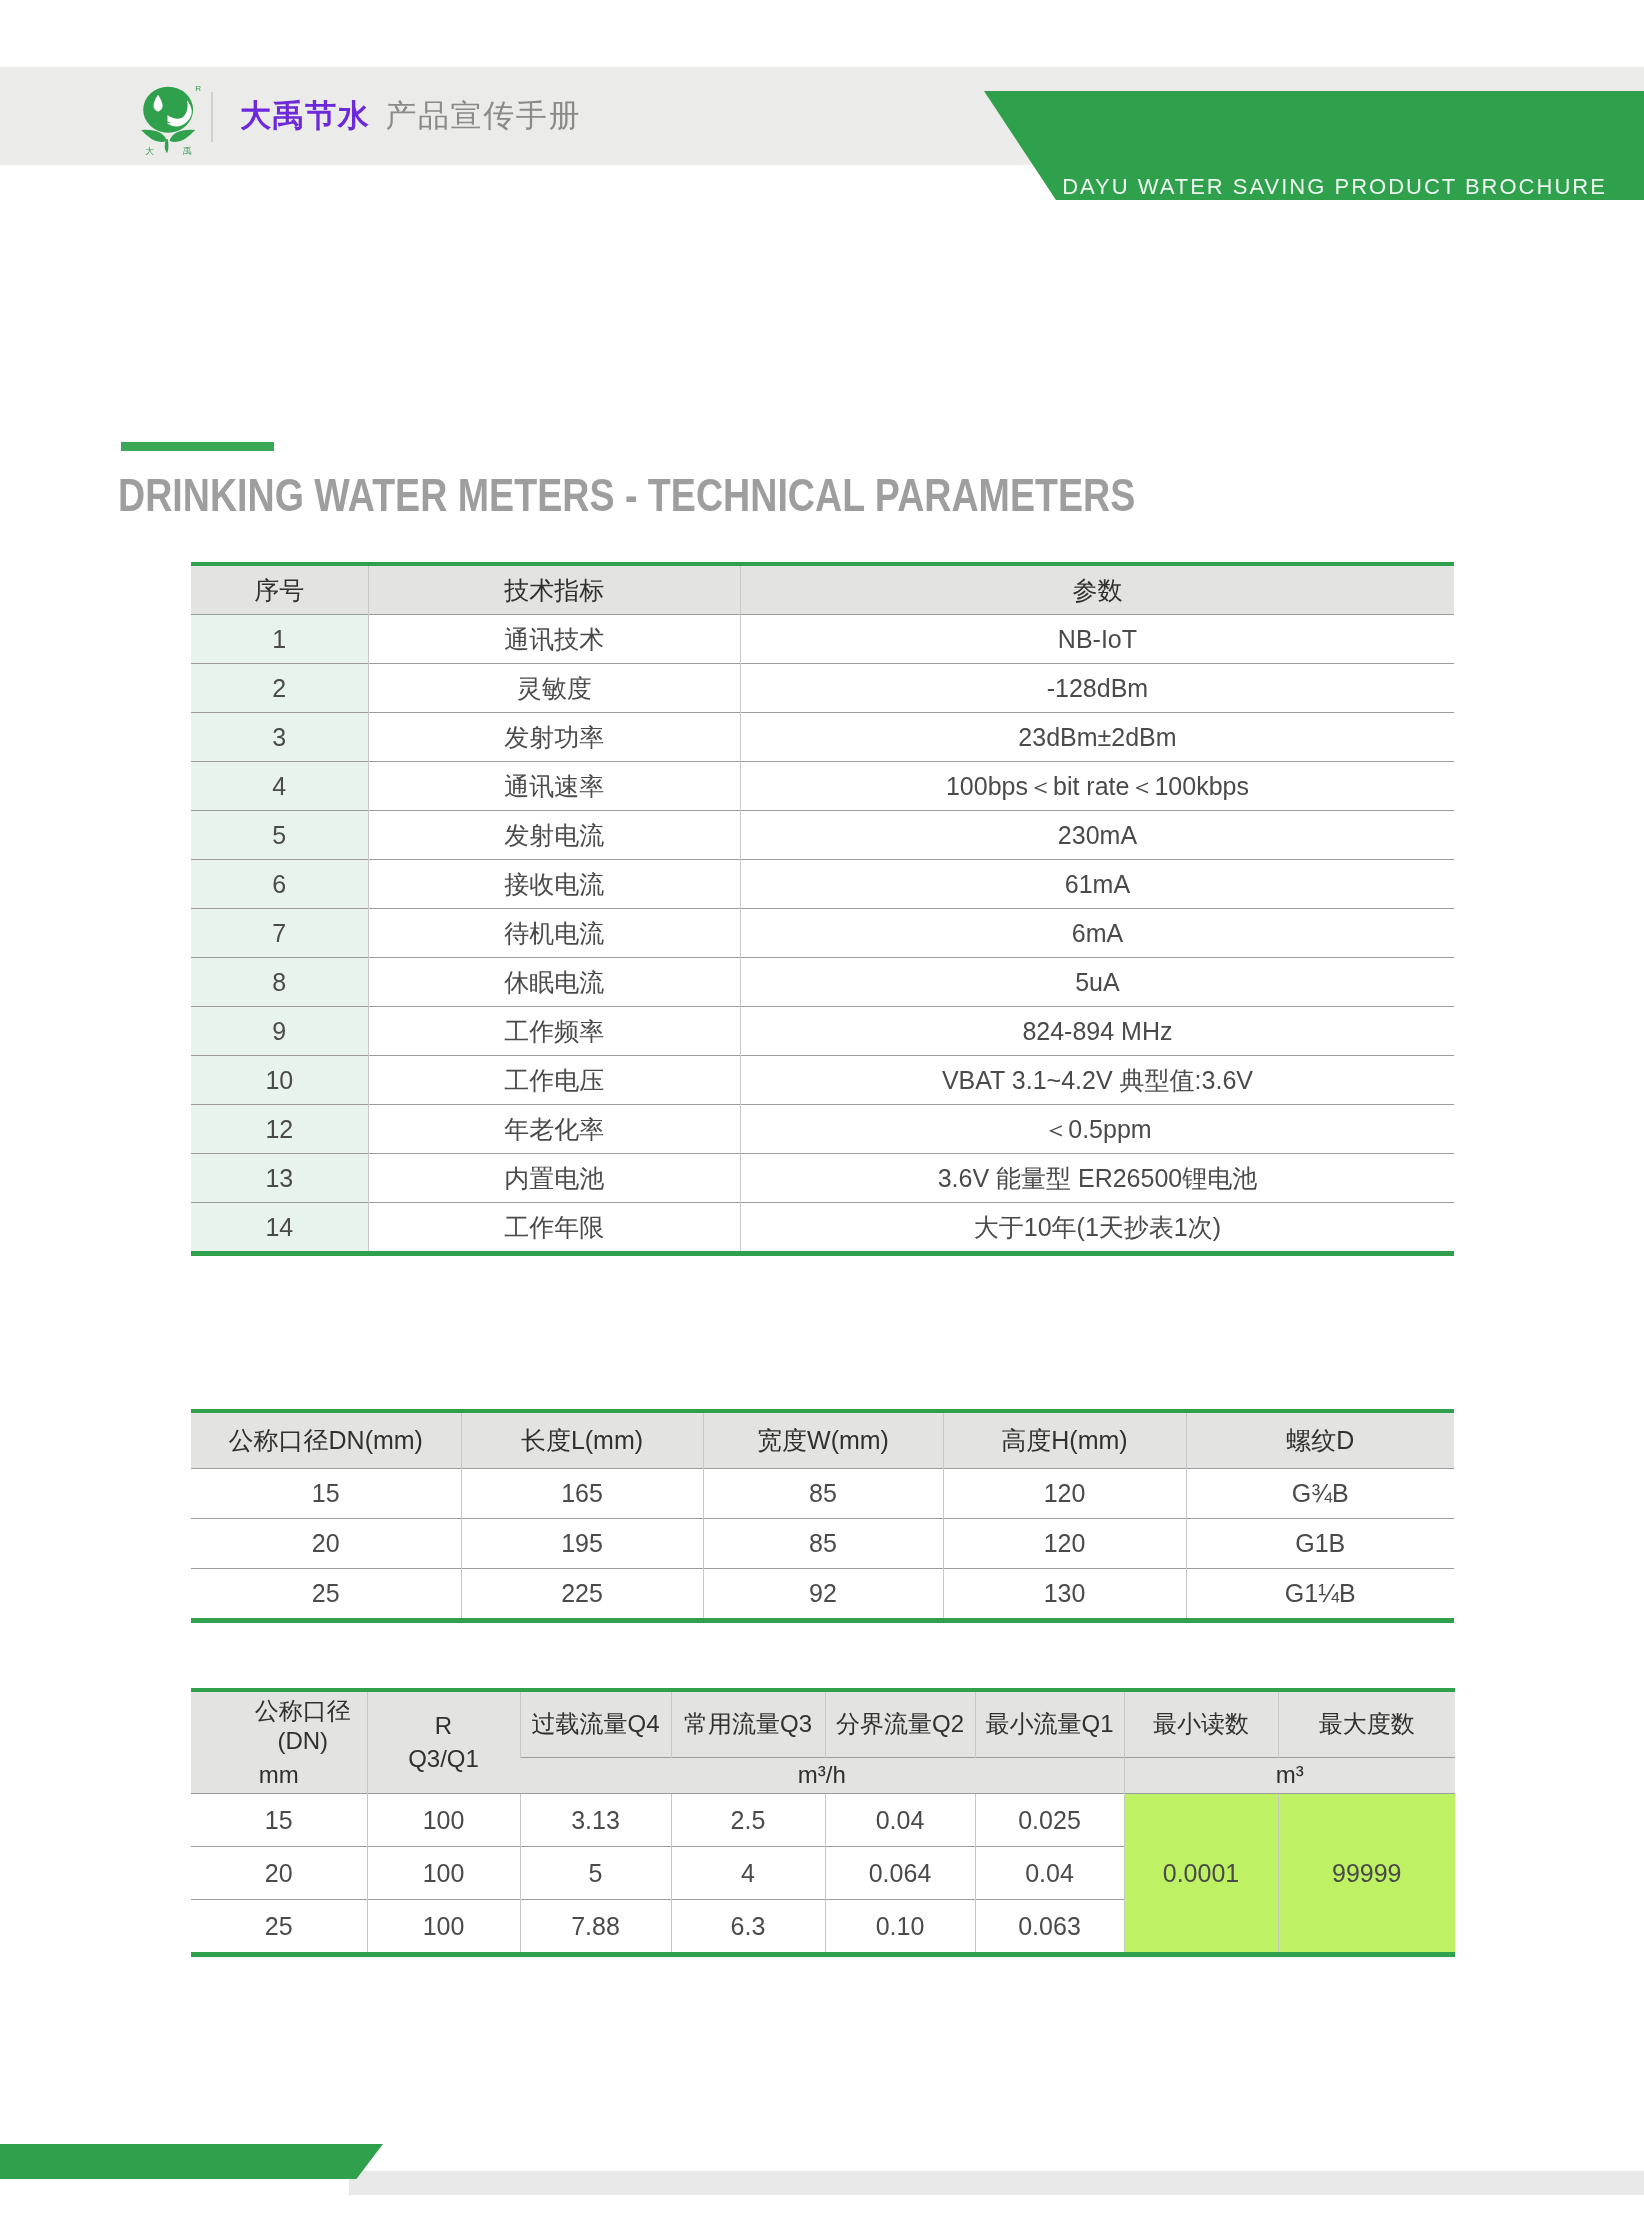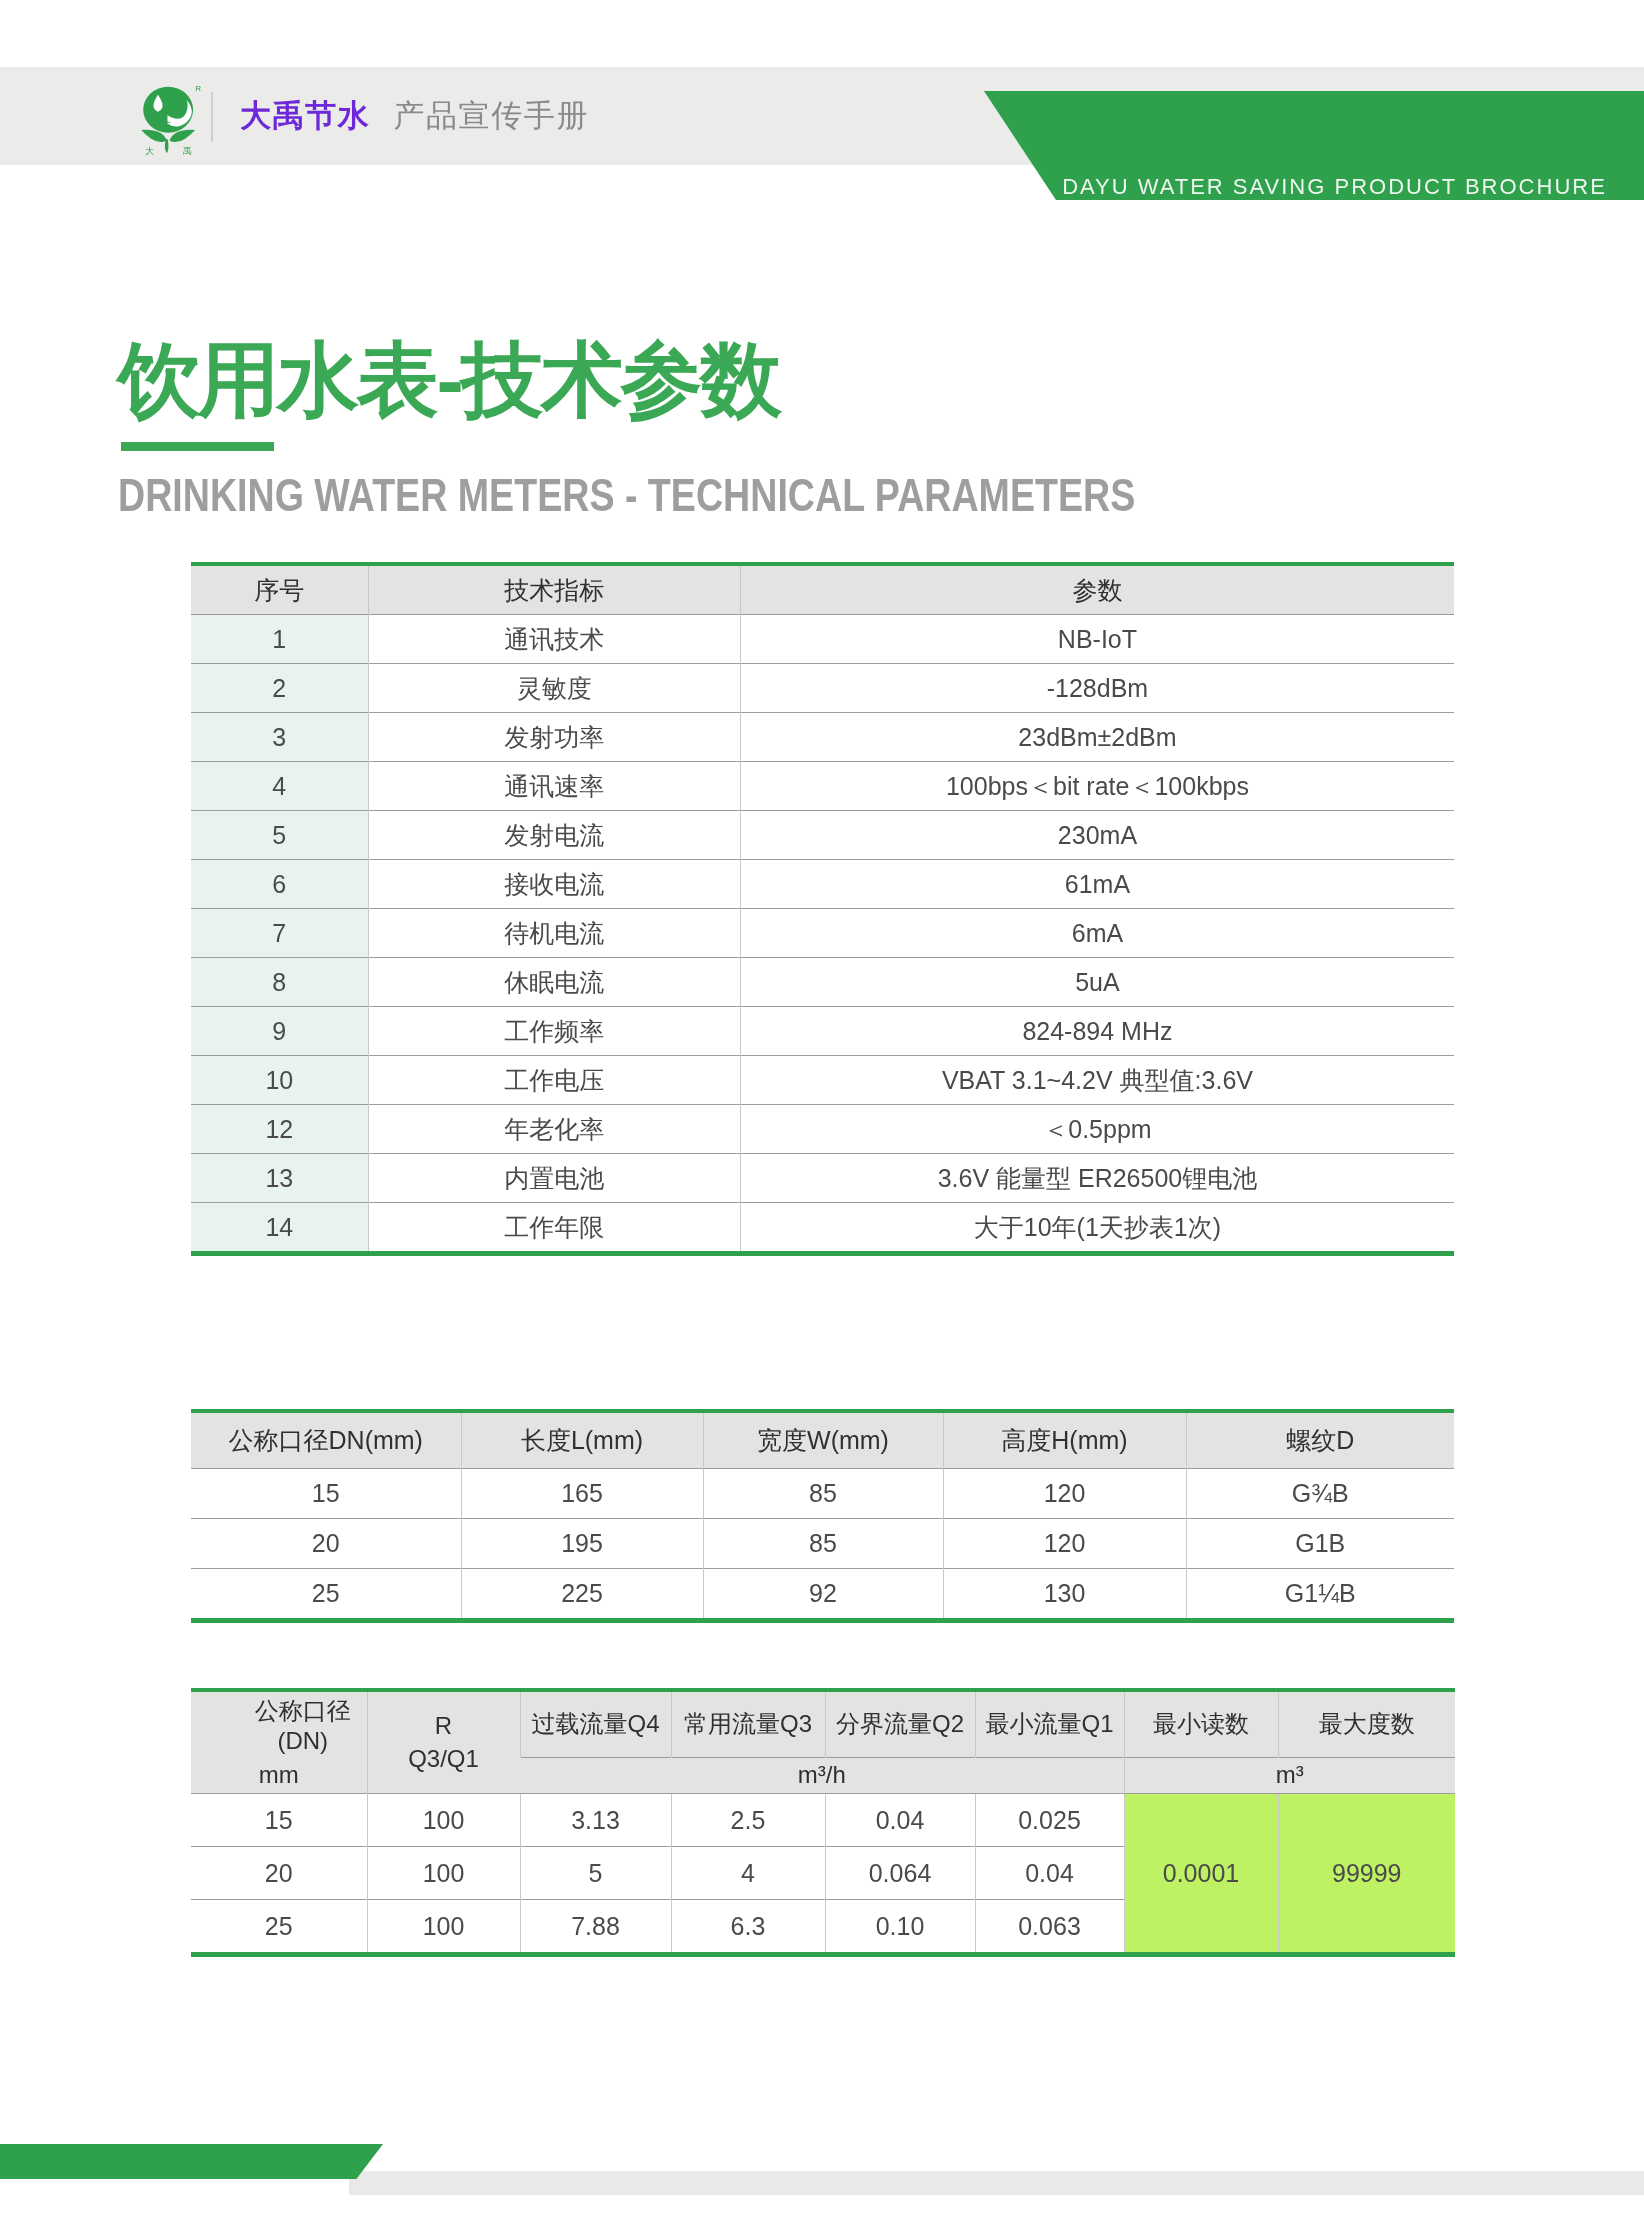--- a/index.html
+++ b/index.html
@@ -6,21 +6,21 @@
   #page{position:relative;width:1645px;height:2216px;background:#ffffff;overflow:hidden;
         font-family:"Liberation Sans",sans-serif;color:#4a4a4a;}
 
   
   .topbar{position:absolute;left:0;top:67px;width:1645px;height:98px;background:#ebebea;}
   .logo{position:absolute;left:129px;top:80px;width:81px;height:81px;}
   .hdr-divider{position:absolute;left:211px;top:92px;width:1.6px;height:50px;background:#cfcfcf;}
   .brandline{position:absolute;left:240px;top:67px;height:98px;display:flex;align-items:center;
              font-size:31px;white-space:nowrap;}
   .brand-cn{color:#6d28d9;font-weight:700;letter-spacing:1.6px;}
-  .brand-suffix{color:#8a8a8a;font-weight:400;margin-left:23px;letter-spacing:1.6px;}
+  .brand-suffix{color:#8a8a8a;font-weight:400;margin-left:15px;letter-spacing:1.6px;}
 
   .banner{position:absolute;left:984px;top:91px;width:661px;height:109px;background:#2fa04c;
           clip-path:polygon(0 0,100% 0,100% 100%,72px 100%);
           display:flex;align-items:flex-end;justify-content:center;padding-left:40px;box-sizing:border-box;}
   .banner span{color:#eef7f0;font-size:22px;letter-spacing:2px;font-weight:400;white-space:nowrap;}
 
   
   .title-cn{position:absolute;left:118px;top:326px;font-size:82px;font-weight:800;
             color:#3aa855;letter-spacing:-2.4px;white-space:nowrap;}
   .title-underline{position:absolute;left:121px;top:442px;width:153px;height:8.9px;background:#3aa855;}
@@ -93,21 +93,20 @@
 
   <div class="brandline">
     <span class="brand-cn">大禹节水</span>
     <span class="brand-suffix">产品宣传手册</span>
   </div>
 
   <div class="banner">
     <span>DAYU WATER SAVING PRODUCT BROCHURE</span>
   </div>
 
-  <div class="title-cn">饮用水表-技术参数</div>
   <div class="title-underline"></div>
   <div class="title-en">DRINKING WATER METERS - TECHNICAL PARAMETERS</div>
 
   <div class="tblwrap t1">
     <table>
       <colgroup>
           <col class="c1">
           <col class="c2">
           <col class="c3">
         </colgroup>

